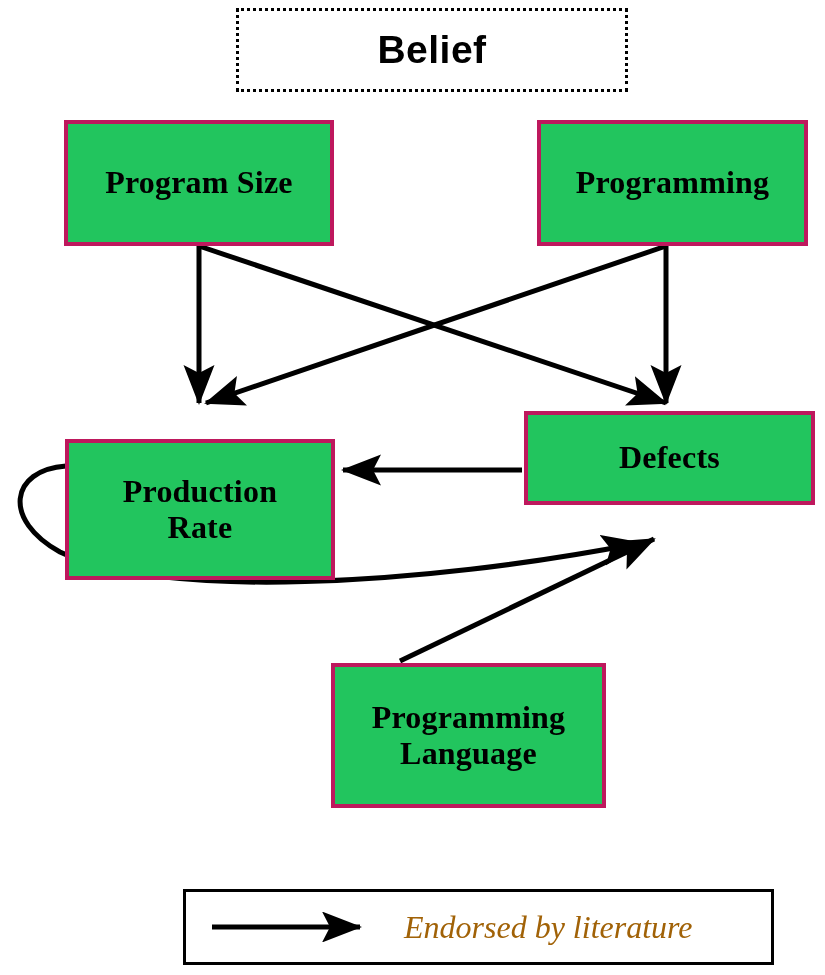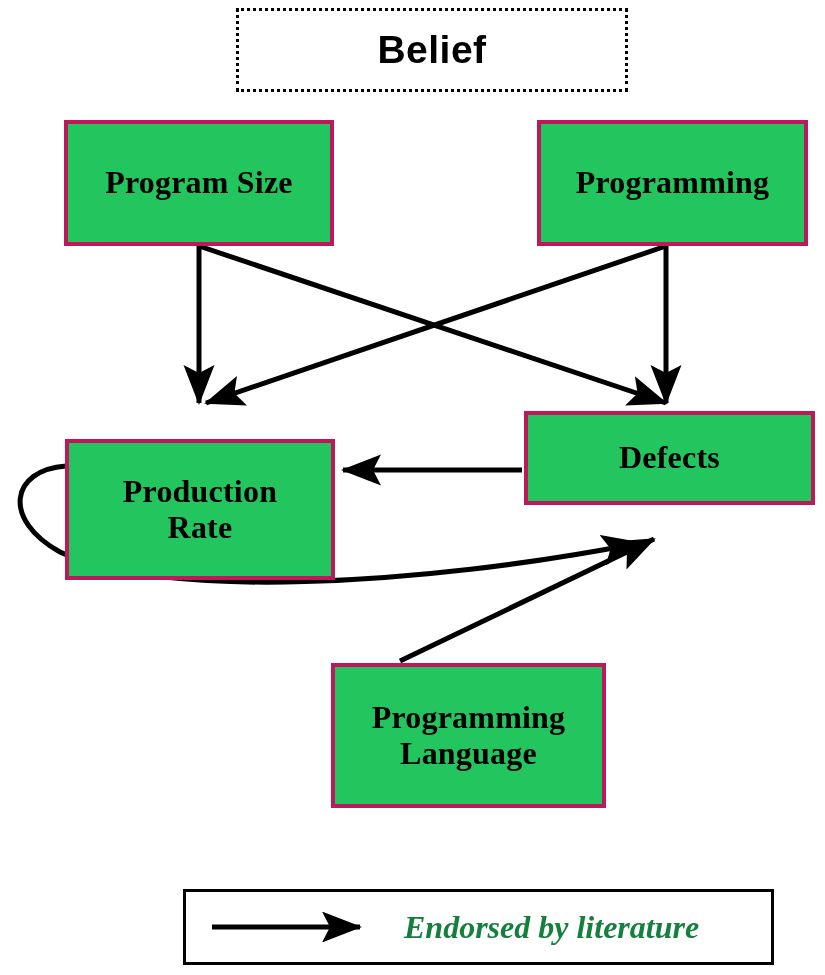--- a/index.html
+++ b/index.html
@@ -77,24 +77,24 @@
     display: flex;
     align-items: center;
   }
   #legend-arrow-wrap {
     width: 180px;
     height: 30px;
     margin-left: 24px;
     flex: none;
   }
   #legend-label {
-    font-weight: bold;
+    font-weight: normal;
     font-style: italic;
     font-size: 32px;
-    color: #15803d;
+    color: #a16207;
     margin-left: 14px;
     white-space: nowrap;
   }
 </style>
 </head>
 <body>
 
 <div id="diagram-root">
 
   <div id="belief-header">

